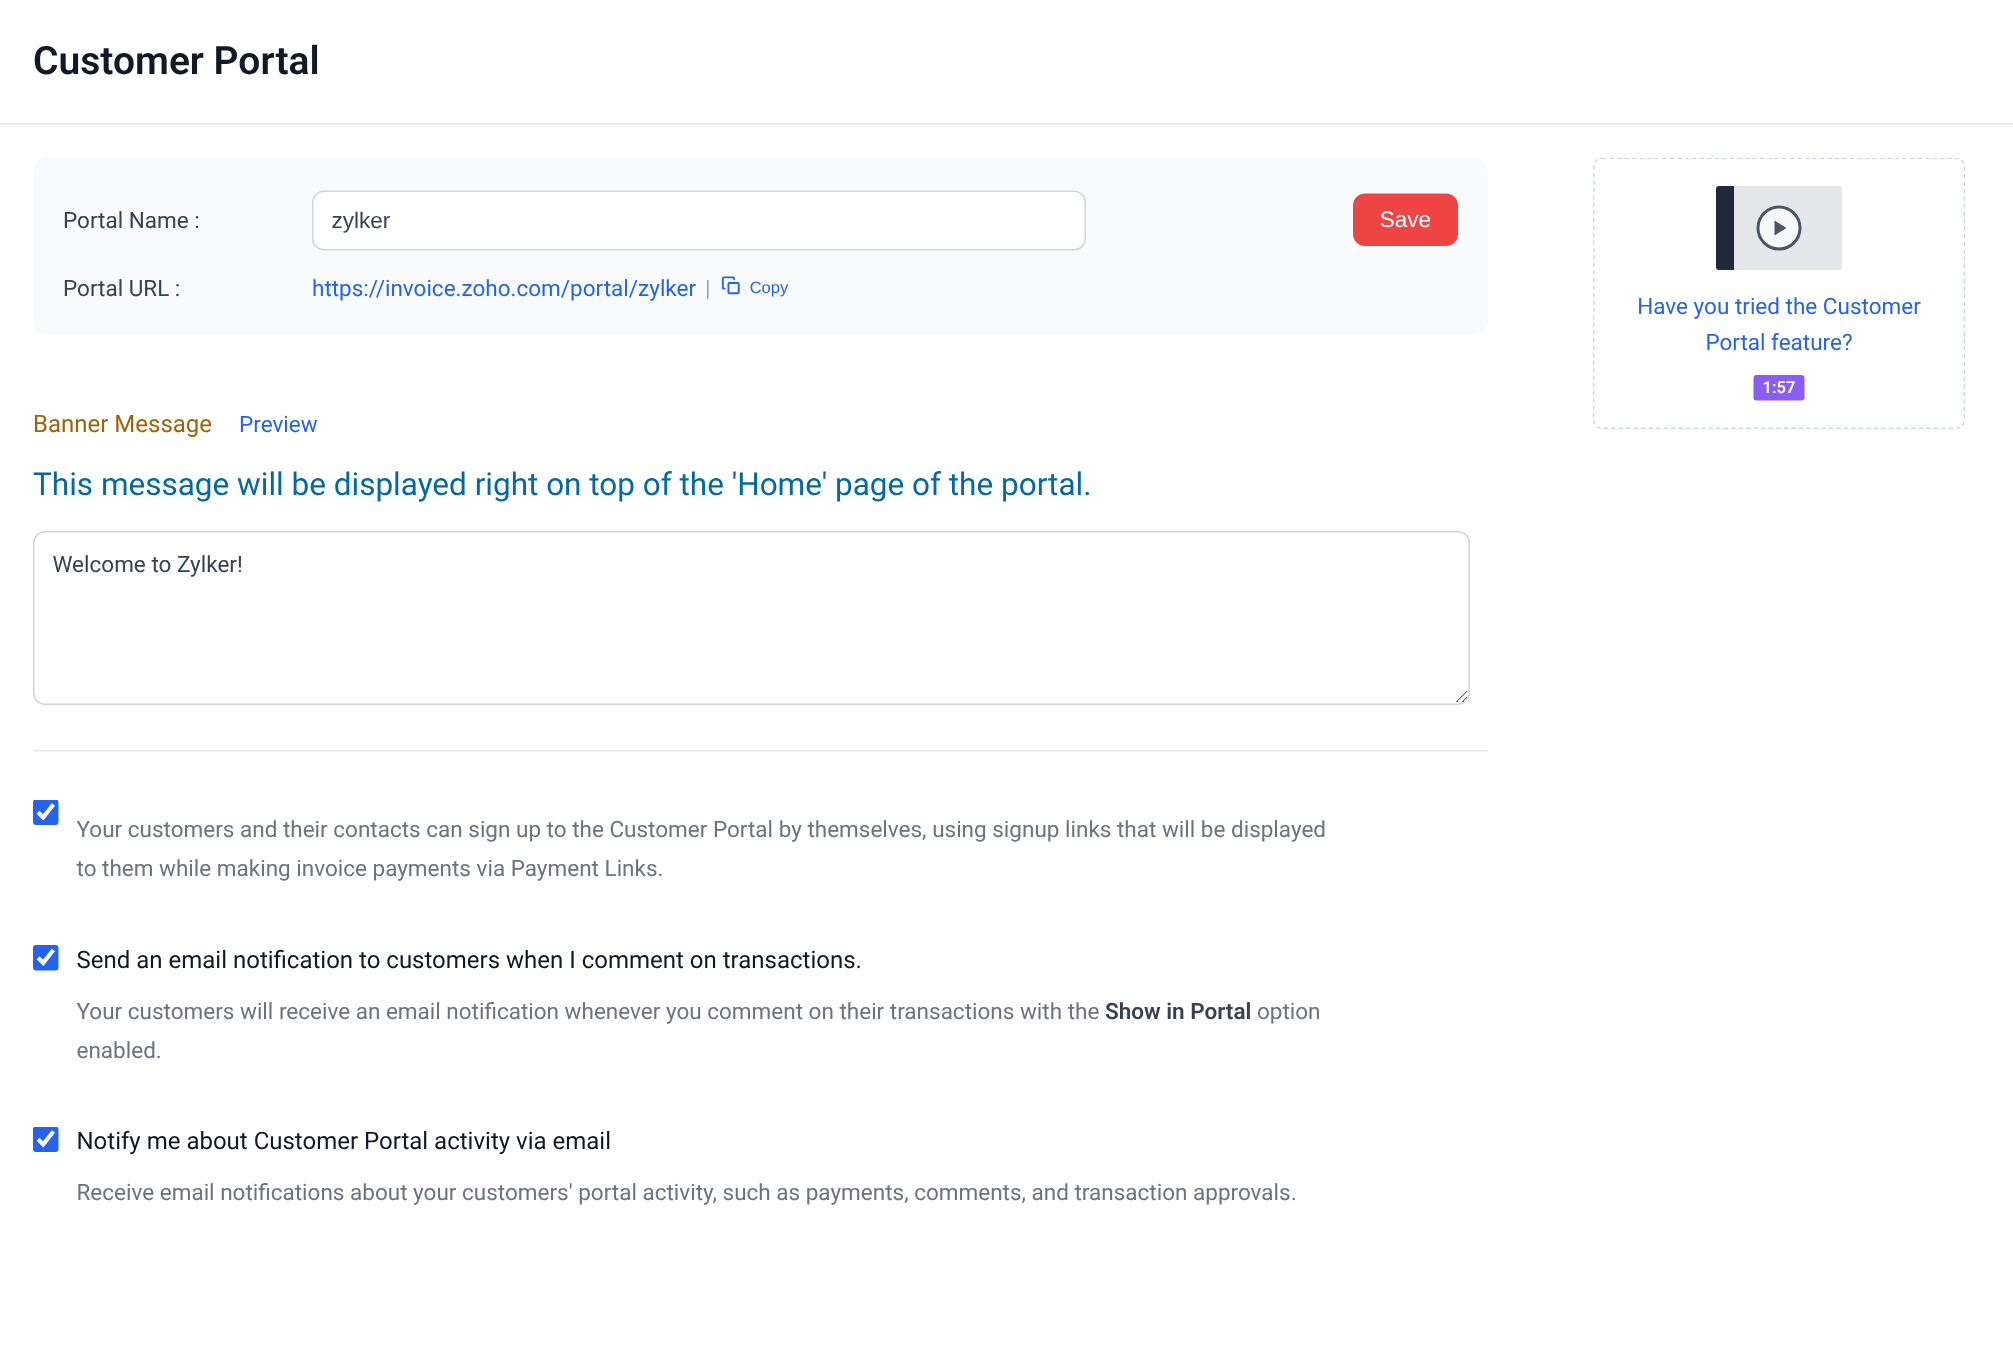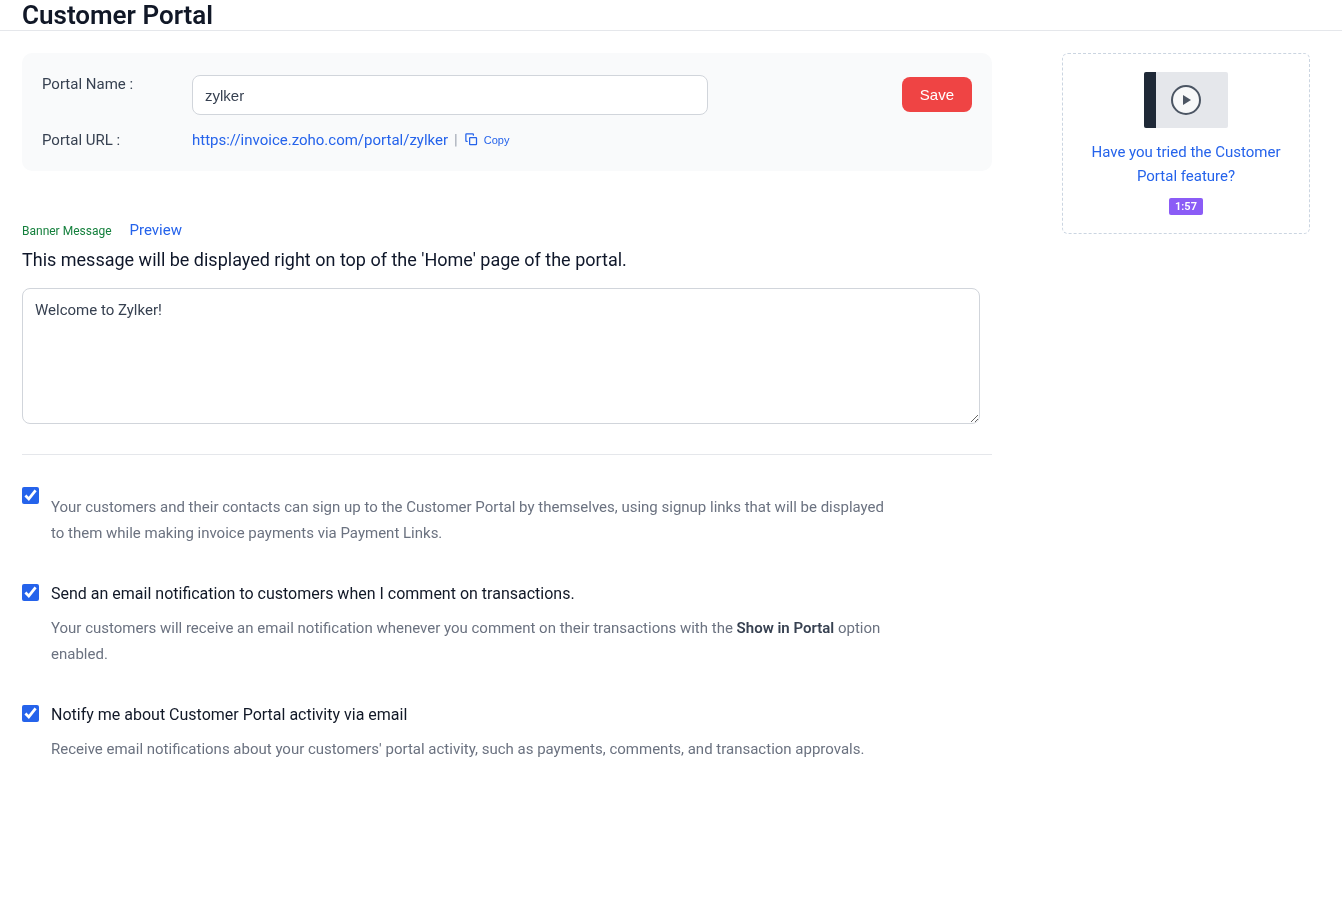--- a/index.html
+++ b/index.html
@@ -9,21 +9,21 @@
     }
     body {
       font-family: -apple-system, BlinkMacSystemFont, "Segoe UI", Roboto, Helvetica, Arial, sans-serif;
       color: #111827;
       background: #ffffff;
       font-size: 15px;
     }
     .page-title {
       font-size: 26px;
       font-weight: 600;
-      padding: 0 22px;
+      padding: 26px 22px;
     }
     .divider-top {
       border-bottom: 1px solid #e5e7eb;
     }
     .content-wrapper {
       display: flex;
       padding: 22px;
       gap: 70px;
       align-items: flex-start;
     }
@@ -40,22 +40,22 @@
       border-radius: 10px;
       padding: 22px 20px;
       display: flex;
       align-items: flex-start;
     }
     .config-fields {
       flex: 1;
     }
     .field-row {
       display: flex;
-      align-items: flex-start;
-      gap: 15px;
+      align-items: center;
+      gap: 31px;
     }
     .field-row + .field-row {
       margin-top: 16px;
     }
     .field-label {
       width: 135px;
       color: #374151;
       font-size: 15px;
     }
     .field-input {
@@ -107,37 +107,37 @@
     }
     .banner-section {
       margin-top: 50px;
     }
     .banner-head {
       display: flex;
       align-items: baseline;
       gap: 18px;
     }
     .banner-title {
-      font-size: 12px;
-      color: #15803d;
+      font-size: 16px;
+      color: #a16207;
     }
     .preview-link {
       color: #2563eb;
       cursor: pointer;
       font-size: 15px;
     }
     .banner-hint {
-      color: #0f172a;
-      margin-top: 10px;
-      font-size: 18px;
+      color: #0369a1;
+      margin-top: 20px;
+      font-size: 21px;
     }
     .banner-textarea {
       width: 100%;
       max-width: 958px;
-      height: 136px;
+      height: 116px;
       margin-top: 18px;
       border: 1px solid #d1d5db;
       border-radius: 8px;
       padding: 12px;
       font-size: 15px;
       font-family: inherit;
       color: #374151;
       resize: both;
       outline: none;
     }

